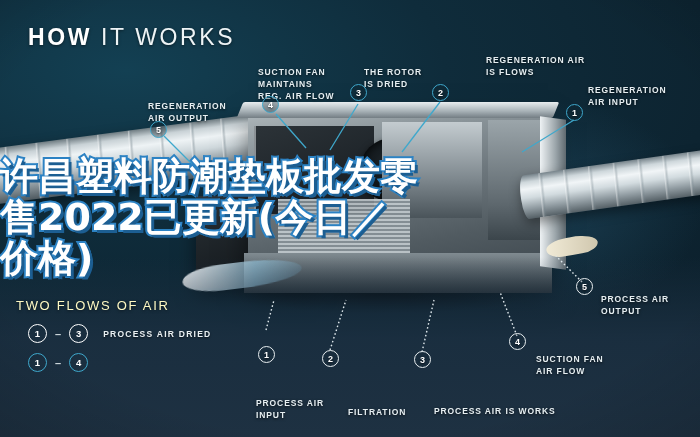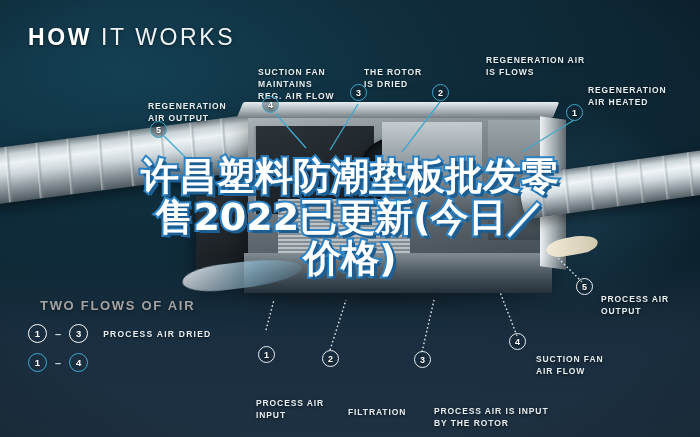--- a/index.html
+++ b/index.html
@@ -163,22 +163,22 @@
     border:1.4px solid #3fa8cc;
     display:flex;align-items:center;justify-content:center;
     color:#ffffff;font-size:9px;font-weight:700;
     background:rgba(13,36,48,.35);
     text-shadow:0 1px 2px rgba(0,0,0,.6);
   }
   .marker.white{border-color:#e9eff1;background:rgba(20,38,52,.25);}
 
   
   .legend-title{
-    position:absolute;left:40px;top:298px;
-    color:#a3a3a3;font-size:13px;letter-spacing:1.7px;font-weight:700;
+    position:absolute;left:16px;top:298px;
+    color:#fef9c3;font-size:13px;letter-spacing:1.7px;font-weight:400;
     text-shadow:0 1px 3px rgba(0,0,0,.5);white-space:nowrap;
   }
   .legend-row{position:absolute;display:flex;align-items:center;gap:7px;}
   .legend-row .dash{color:#cfd9de;font-size:11px;font-weight:700;margin:0 1px;}
   .legend-row .lbl{
     color:#e9f0f3;font-size:8.5px;font-weight:700;letter-spacing:1.25px;
     margin-left:8px;white-space:nowrap;text-shadow:0 1px 2px rgba(0,0,0,.6);
   }
   .lm{
     width:19px;height:19px;border-radius:50%;
@@ -187,21 +187,21 @@
     border:1.4px solid #ffffff;background:transparent;
   }
   .lm.blue{border-color:#3fa8cc;}
 
   
   .leaders{position:absolute;inset:0;pointer-events:none;}
 
   
   .cn-wrap{
     position:absolute;left:0;right:0;top:156px;
-    text-align:center;
+    text-align:left;
     pointer-events:none;
   }
   .cn-line{
     font-family:"DejaVu Sans","Liberation Sans",sans-serif;
     font-weight:700;
     font-size:38px;
     line-height:41px;
     color:#ffffff;
     letter-spacing:0px;
     -webkit-text-stroke:4px #2d83c4;
@@ -293,21 +293,21 @@
   <div class="callout" style="left:486px;top:38px;">
     <div>REGENERATION AIR</div>
     <div>IS FLOWS</div>
   </div>
   <div class="marker" style="left:432px;top:84px;">
     <span>2</span>
   </div>
 
   <div class="callout" style="left:588px;top:68px;">
     <div>REGENERATION</div>
-    <div>AIR HEATED</div>
+    <div>AIR INPUT</div>
   </div>
   <div class="marker" style="left:566px;top:104px;">
     <span>1</span>
   </div>
 
   <div class="callout" style="left:601px;top:277px;">
     <div>PROCESS AIR</div>
     <div>OUTPUT</div>
   </div>
   <div class="marker white" style="left:576px;top:278px;">
@@ -316,22 +316,21 @@
 
   <div class="callout" style="left:536px;top:337px;">
     <div>SUCTION FAN</div>
     <div>AIR FLOW</div>
   </div>
   <div class="marker white" style="left:509px;top:333px;">
     <span>4</span>
   </div>
 
   <div class="callout" style="left:434px;top:389px;">
-    <div>PROCESS AIR IS INPUT</div>
-    <div>BY THE ROTOR</div>
+    <div>PROCESS AIR IS WORKS</div>
   </div>
   <div class="marker white" style="left:414px;top:351px;">
     <span>3</span>
   </div>
 
   <div class="callout" style="left:348px;top:390px;">
     <div>FILTRATION</div>
   </div>
   <div class="marker white" style="left:322px;top:350px;">
     <span>2</span>

